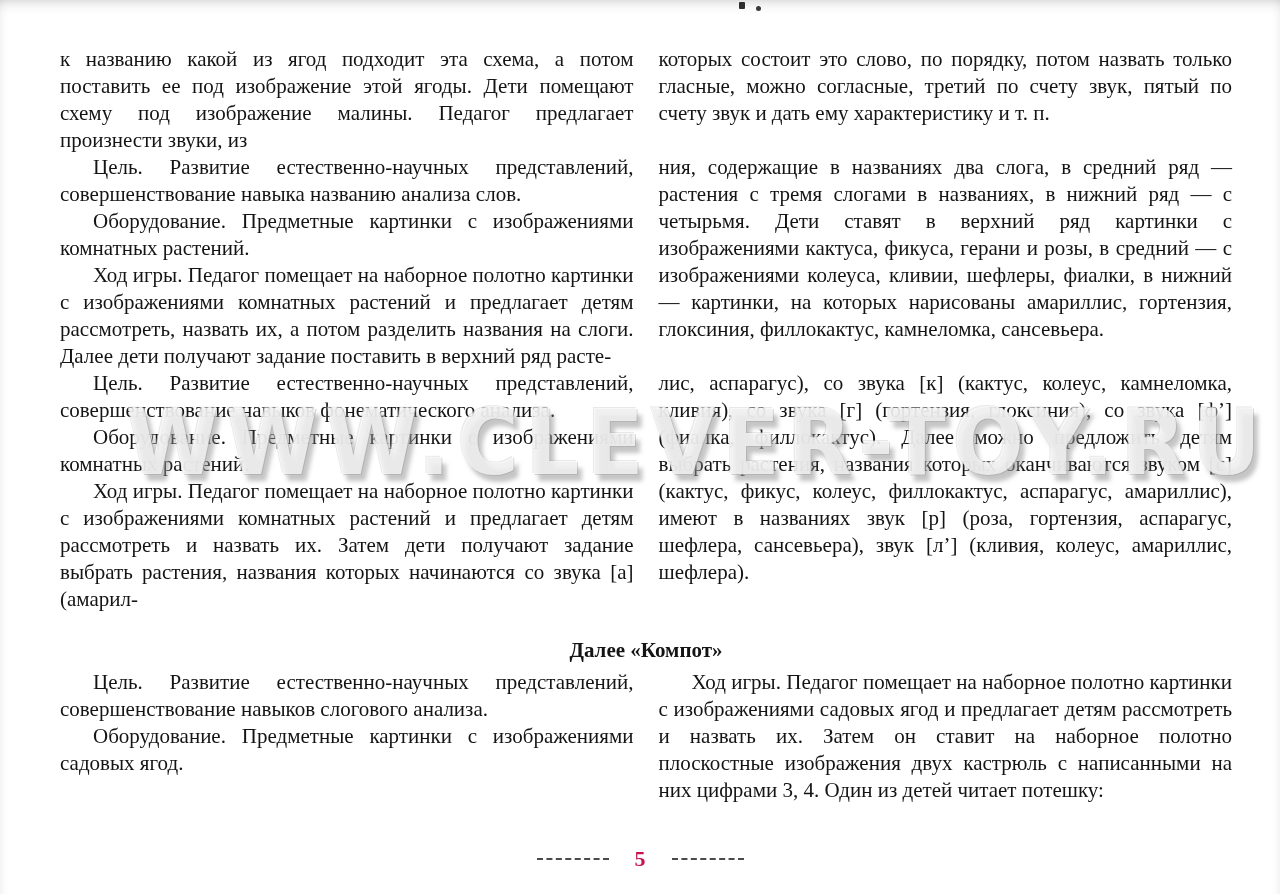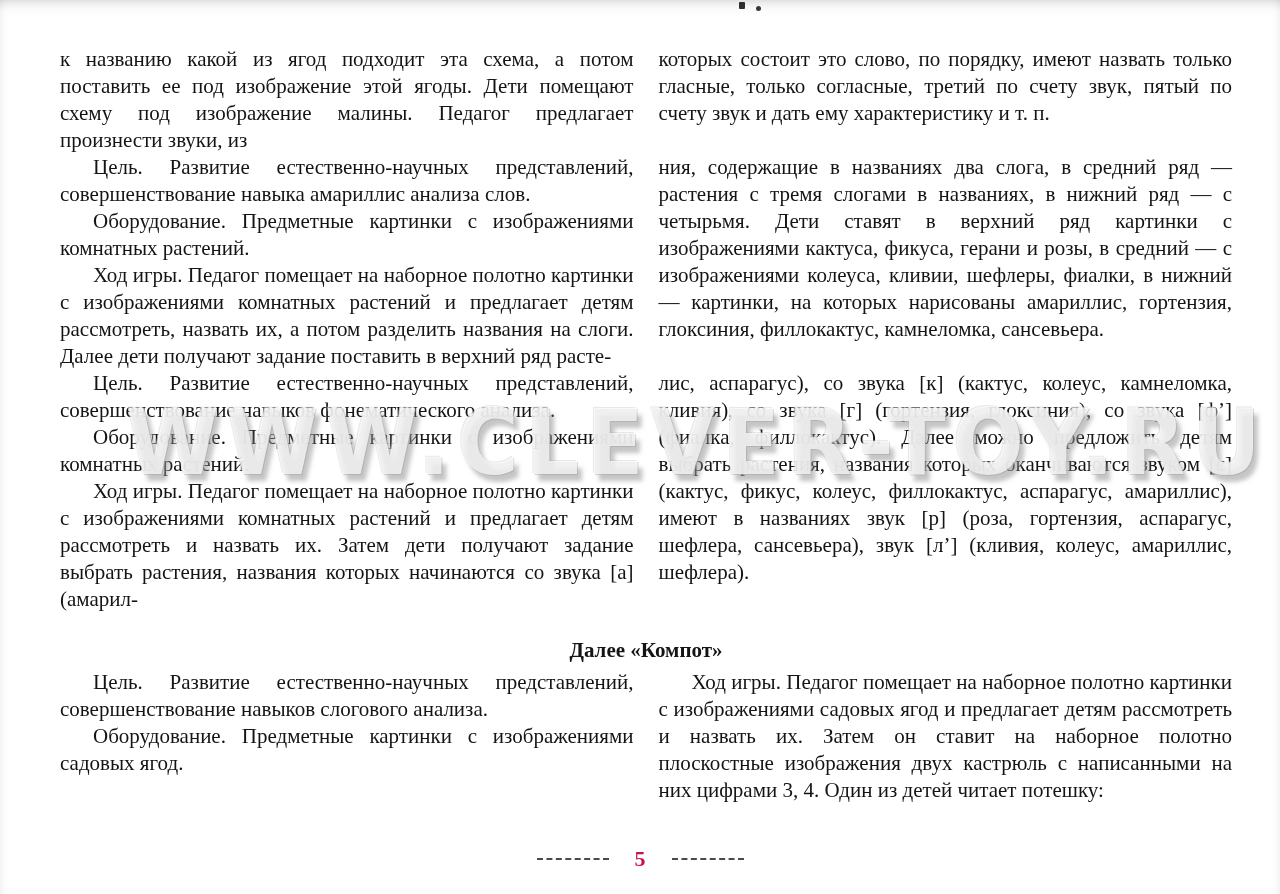--- a/index.html
+++ b/index.html
@@ -46,27 +46,27 @@
 <div class="speck1"></div>
 <div class="speck2"></div>
 
 <div class="content">
 
   <div class="cols">
     <div class="col">
       <p class="para cont"><span>к названию какой из ягод подходит эта схема, а потом поставить ее под изображение этой ягоды. Дети помещают схему под изображение малины. Педагог предлагает произнести звуки, из</span></p>
     </div>
     <div class="col">
-      <p class="para cont"><span>которых состоит это слово, по порядку, имеют назвать только гласные, только согласные, третий по счету звук, пятый по счету звук и дать ему характеристику и т. п.</span></p>
+      <p class="para cont"><span>которых состоит это слово, по порядку, потом назвать только гласные, можно согласные, третий по счету звук, пятый по счету звук и дать ему характеристику и т. п.</span></p>
     </div>
   </div>
 
   <div class="cols">
     <div class="col">
-      <p class="para"><b class="lead">Цель</b><span>. Развитие естественно-научных представлений, совершенствование навыка амариллис анализа слов.</span></p>
+      <p class="para"><b class="lead">Цель</b><span>. Развитие естественно-научных представлений, совершенствование навыка названию анализа слов.</span></p>
       <p class="para"><b class="lead">Оборудование</b><span>. Предметные картинки с изображениями комнатных растений.</span></p>
       <p class="para"><b class="lead">Ход игры</b><span>. Педагог помещает на наборное полотно картинки с изображениями комнатных растений и предлагает детям рассмотреть, назвать их, а потом разделить названия на слоги. Далее дети получают задание поставить в верхний ряд расте-</span></p>
     </div>
     <div class="col">
       <p class="para cont"><span>ния, содержащие в названиях два слога, в средний ряд — растения с тремя слогами в названиях, в нижний ряд — с четырьмя. Дети ставят в верхний ряд картинки с изображениями кактуса, фикуса, герани и розы, в средний — с изображениями колеуса, кливии, шефлеры, фиалки, в нижний — картинки, на которых нарисованы амариллис, гортензия, глоксиния, филлокактус, камнеломка, сансевьера.</span></p>
     </div>
   </div>
 
   <div class="cols">
     <div class="col">

